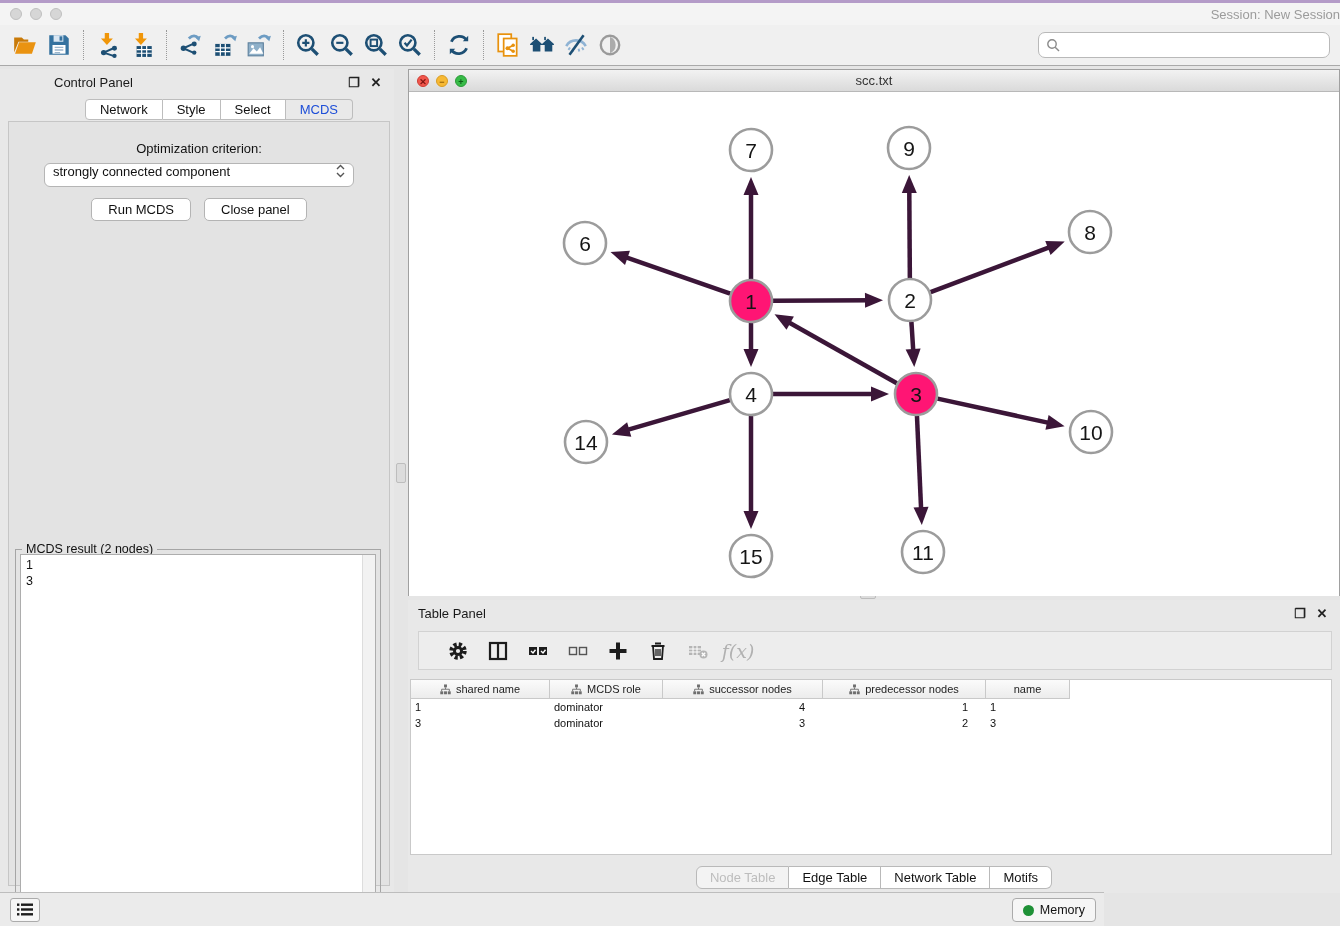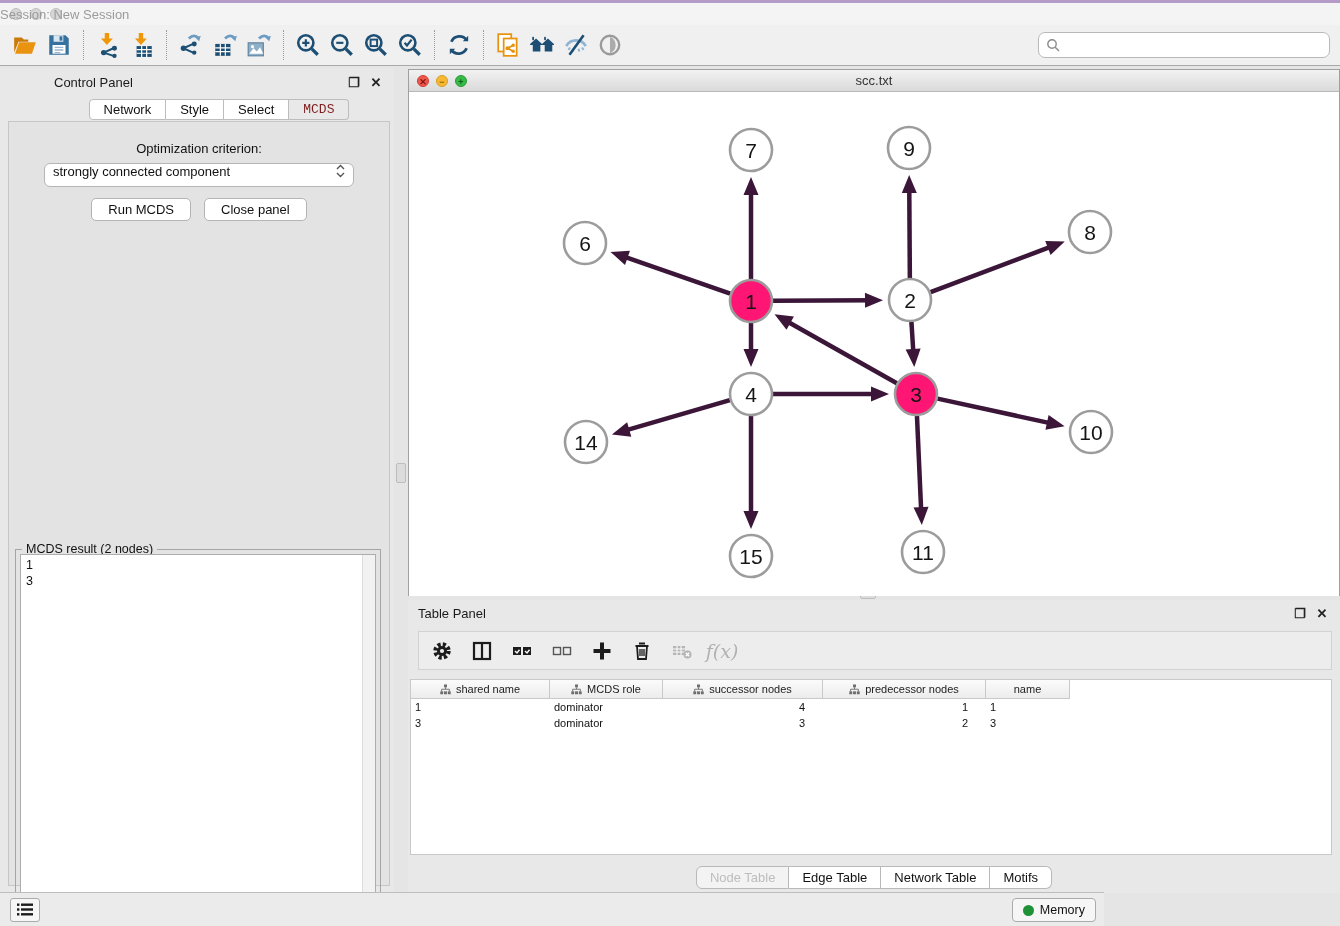--- a/index.html
+++ b/index.html
@@ -5,21 +5,21 @@
   * { margin:0; padding:0; box-sizing:border-box; }
   html,body { width:1340px; height:926px; overflow:hidden;
     font-family:"Liberation Sans", sans-serif; background:#e5e5e5; }
   .window { position:absolute; inset:0; border-top:3px solid #b49bc8; background:#e5e5e5; }
 
   
   .titlebar { position:absolute; left:0; top:0; width:1340px; height:22px;
     background:#f4f4f4; }
   .tl-group { position:absolute; left:10px; top:5px; display:flex; gap:8px; }
   .tl { width:12px; height:12px; border-radius:50%; background:#d6d6d6; border:1px solid #c0c0c0; }
-  .win-title { position:absolute; left:0; right:0; top:4px; text-align:left;
+  .win-title { position:absolute; left:0; right:0; top:4px; text-align:right;
     font-size:13px; color:#9b9b9b; }
 
   
   .toolbar { position:absolute; left:0; top:22px; width:1340px; height:41px;
     background:#f0f0f0; border-bottom:1px solid #a9a9a9; display:flex; align-items:center; padding:0 8px; }
   .tbtn { width:34px; height:32px; display:flex; align-items:center; justify-content:center; cursor:default; }
   .tbtn svg { width:26px; height:26px; }
   .tsep { width:1px; height:30px; margin:0 7px; border-left:1px dotted #9a9a9a; }
   .search-wrap { position:absolute; right:10px; top:7px; width:292px; height:26px;
     background:#fff; border:1px solid #b9b9b9; border-radius:7px; display:flex; align-items:center; padding-left:7px; }
@@ -30,21 +30,21 @@
   .control-panel { position:absolute; left:0; top:66px; width:394px; height:824px; background:#e8e8e8;padding-left:44px; }
   .panel-head { height:26px; display:flex; align-items:center; padding:0 10px; font-size:13px; color:#1a1a1a; }
   .panel-head .spacer { flex:1; }
   .wbtn { width:16px; height:16px; margin-left:6px; display:flex; align-items:center; justify-content:center;
     font-size:13px; color:#222; font-weight:bold; }
   .cp-tabs { display:flex; justify-content:center; margin-top:4px; height:21px; }
   .cp-tab { background:#fff; border:1px solid #bdbdbd; border-left:none; font-size:13px; color:#111;
     padding:2px 14px; line-height:15px; }
   .cp-tab:first-child { border-left:1px solid #bdbdbd; border-radius:4px 0 0 4px; }
   .cp-tab:last-child { border-radius:0 4px 4px 0; }
-  .cp-tab.active { background:#e9e9e9; color:#7f1d1d;font-family:Liberation Mono, monospace; }
+  .cp-tab.active { background:#e9e9e9; color:#1d4ed8; }
   .cp-content { position:absolute; left:8px; right:4px; top:52px; bottom:7px;
     background:#e3e3e3; border:1px solid #c6c6c6; }
   .crit-label { text-align:center; margin-top:19px; font-size:13px; color:#111; }
   .crit-select { margin:7px auto 0 auto; width:310px; height:24px; background:#fff;
     border:1px solid #b5b5b5; border-radius:6px; display:flex; align-items:flex-start; padding:0 8px; font-size:13px; color:#111; }
   .crit-select .sel-text { flex:1; }
   .btn-row { display:flex; justify-content:center; gap:13px; margin-top:11px; }
   .pbtn { background:#fff; border:1px solid #b4b4b4; border-radius:5px; height:23px;
     padding:0 16px; font-size:13px; color:#111; display:flex; align-items:center; }
   .result-box { position:absolute; left:6px; right:8px; top:427px; height:384px;
@@ -69,21 +69,21 @@
   .nlight { width:12px; height:12px; border-radius:50%; font-size:9px; line-height:12px; text-align:center; font-weight:bold; }
   .nl-close { background:#f2574d; border:1px solid #ce3e35; color:#7e1510; }
   .nl-min { background:#f7b934; border:1px solid #d99d22; color:#8f5e06; }
   .nl-zoom { background:#37bb47; border:1px solid #2a9a38; color:#0e5d18; }
   .net-title { flex:1; text-align:center; font-size:13px; color:#333; }
   .net-canvas { width:930px; height:504px; background:#fff; }
 
   
   .table-panel { position:absolute; left:408px; top:597px; width:932px; height:293px; background:#e8e8e8; }
   .tp-toolbar { position:absolute; left:10px; right:8px; top:31px; height:39px;
-    background:#ededed; border:1px solid #d2d2d2; display:flex; align-items:center; padding-left:10px; gap:14px; }
+    background:#ededed; border:1px solid #d2d2d2; display:flex; align-items:center; padding-left:26px; gap:14px; }
   .tpbtn { width:26px; height:26px; display:flex; align-items:center; justify-content:center; }
   .tpbtn svg { width:22px; height:22px; }
   .fx { font-family:"DejaVu Serif", serif; font-style:italic; font-size:19px; color:#b1b1b1; }
   .tp-table { position:absolute; left:2px; right:8px; top:79px; height:176px; background:#fff;
     border:1px solid #c9c9c9; overflow:hidden; }
   .thead { display:flex; height:19px; }
   .th { background:linear-gradient(#fbfbfb,#ececec); border-right:1px solid #c9c9c9; border-bottom:1px solid #c9c9c9;
     display:flex; align-items:center; justify-content:center; gap:5px; font-size:11px; color:#222; }
   .th svg { width:11px; height:11px; }
   .trow { display:flex; height:16px; }

